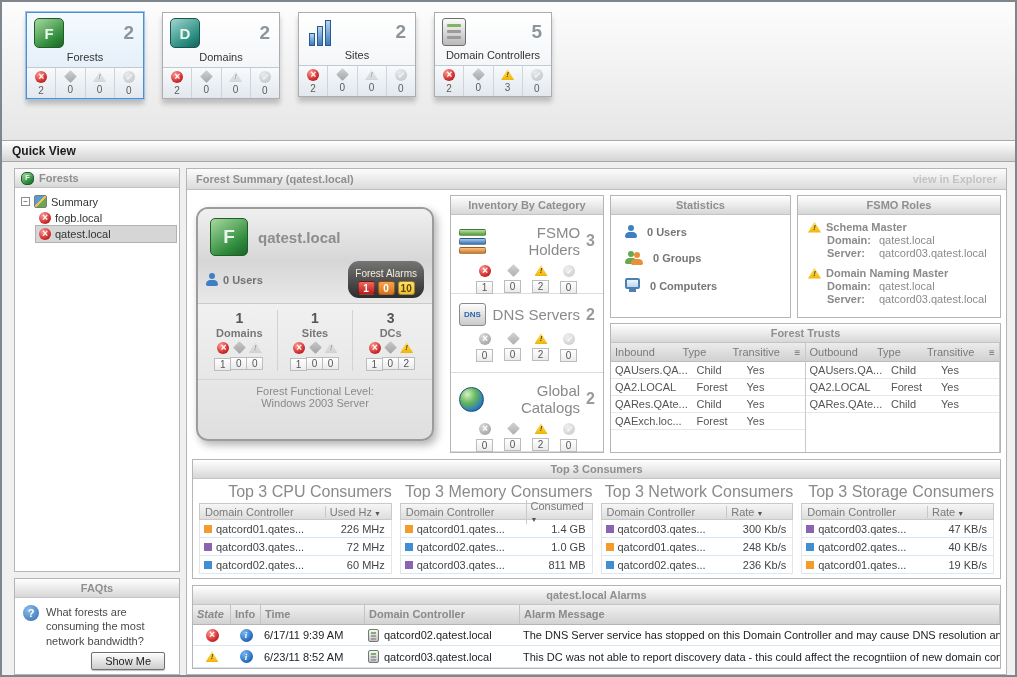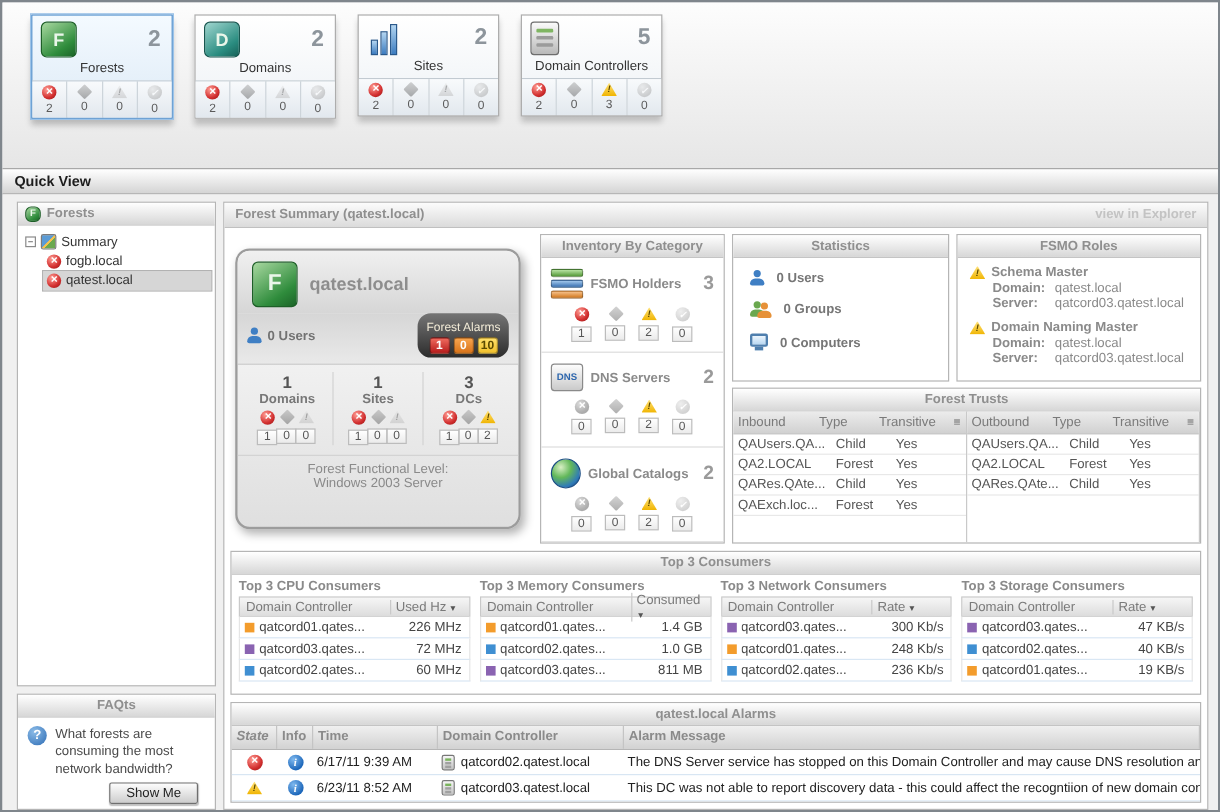--- a/index.html
+++ b/index.html
@@ -116,21 +116,21 @@
   .fg-lbl { font-size: 11px; font-weight: bold; color: #777; margin: 1px 0 3px; }
   .fg-stats { display: flex; justify-content: center; }
   .fg-stat { display: flex; flex-direction: column; align-items: center; gap: 2px; }
   .fg-stat .st-count { width: 17px; text-align: center; border: 1px solid #bcbcbc; margin-left: -1px; background: linear-gradient(#ffffff, #ebebeb); color: #555; }
   .fc-level { text-align: center; font-size: 11px; color: #8a8a8a; padding: 5px 0 8px; border-top: 1px solid #d3d3d3; margin-top: 4px; }
 
   
   .inv-panel { width: 154px; flex: none; }
   .inv-item { height: 79px; border-bottom: 1px solid #ddd; padding: 9px 8px 4px; cursor: pointer; }
   .inv-top { display: flex; align-items: center; gap: 6px; }
-  .inv-label { flex: 1; text-align: left; font-size: 11px; font-weight: bold; color: #8a8a8a; }
+  .inv-label { flex: 1; text-align: right; font-size: 15px; font-weight: normal; color: #8a8a8a; }
   .inv-count { font-size: 16px; font-weight: bold; color: #9a9a9a; }
   .inv-stats { display: flex; justify-content: center; gap: 12px; margin-top: 7px; }
 
   
   .right-stack { flex: 1; display: flex; flex-direction: column; gap: 5px; min-width: 0; }
   .rs-top { display: flex; gap: 6px; height: 123px; flex: none; }
   .stats-panel { width: 181px; flex: none; }
   .stats-body { padding: 10px 14px; }
   .stat-row { display: flex; align-items: center; gap: 10px; margin-bottom: 13px; font-size: 11px; font-weight: bold; color: #767676; }
   .fsmo-panel { flex: 1; min-width: 0; }
@@ -145,21 +145,21 @@
   .tr-head { display: flex; align-items: center; height: 19px; background: linear-gradient(#ececec, #d1d1d1); border-bottom: 1px solid #bdbdbd; font-size: 11px; color: #7a7a7a; }
   .tr-row { display: flex; align-items: center; height: 17px; font-size: 11px; color: #555; border-bottom: 1px solid #e8e8e8; cursor: pointer; }
   .tr-name { flex: 1; padding: 0 4px; white-space: nowrap; overflow: hidden; min-width: 0; }
   .tr-type { width: 50px; flex: none; }
   .tr-trans { width: 58px; flex: none; }
 
   
   .top3-panel { height: 120px; flex: none; margin-top: 6px; }
   .top3-body { flex: 1; display: flex; gap: 8px; padding: 1px 6px 0; }
   .t3-table { flex: 1; display: flex; flex-direction: column; min-width: 0; }
-  .t3-title { text-align: left; font-size: 11px; font-weight: bold; color: #8a8a8a; padding: 3px 0 2px; }
+  .t3-title { text-align: right; font-size: 16px; font-weight: normal; color: #8a8a8a; padding: 3px 0 2px; }
   .t3-head { display: flex; align-items: center; height: 17px; background: linear-gradient(#f6f6f6, #dddddd); border: 1px solid #c9c9c9; font-size: 11px; color: #7a7a7a; cursor: pointer; }
   .t3-head .t3-dc { flex: 1; padding-left: 5px; white-space: nowrap; overflow: hidden; }
   .t3-head .t3-val { width: 66px; flex: none; border-left: 1px solid #c9c9c9; padding-left: 4px; }
   .t3-row { display: flex; align-items: center; height: 18px; font-size: 11px; color: #444; border-bottom: 1px solid #d9e7f4; border-left: 1px solid #e5e5e5; border-right: 1px solid #e5e5e5; cursor: pointer; }
   .t3-row .t3-dc { flex: 1; white-space: nowrap; overflow: hidden; min-width: 0; }
   .t3-row .t3-val { width: 66px; flex: none; text-align: right; padding-right: 6px; }
   .sq { width: 8px; height: 8px; margin: 0 4px; flex: none; display: inline-block; }
 
   
   .alarms-panel { flex: 1; margin-top: 6px; min-height: 0; }

